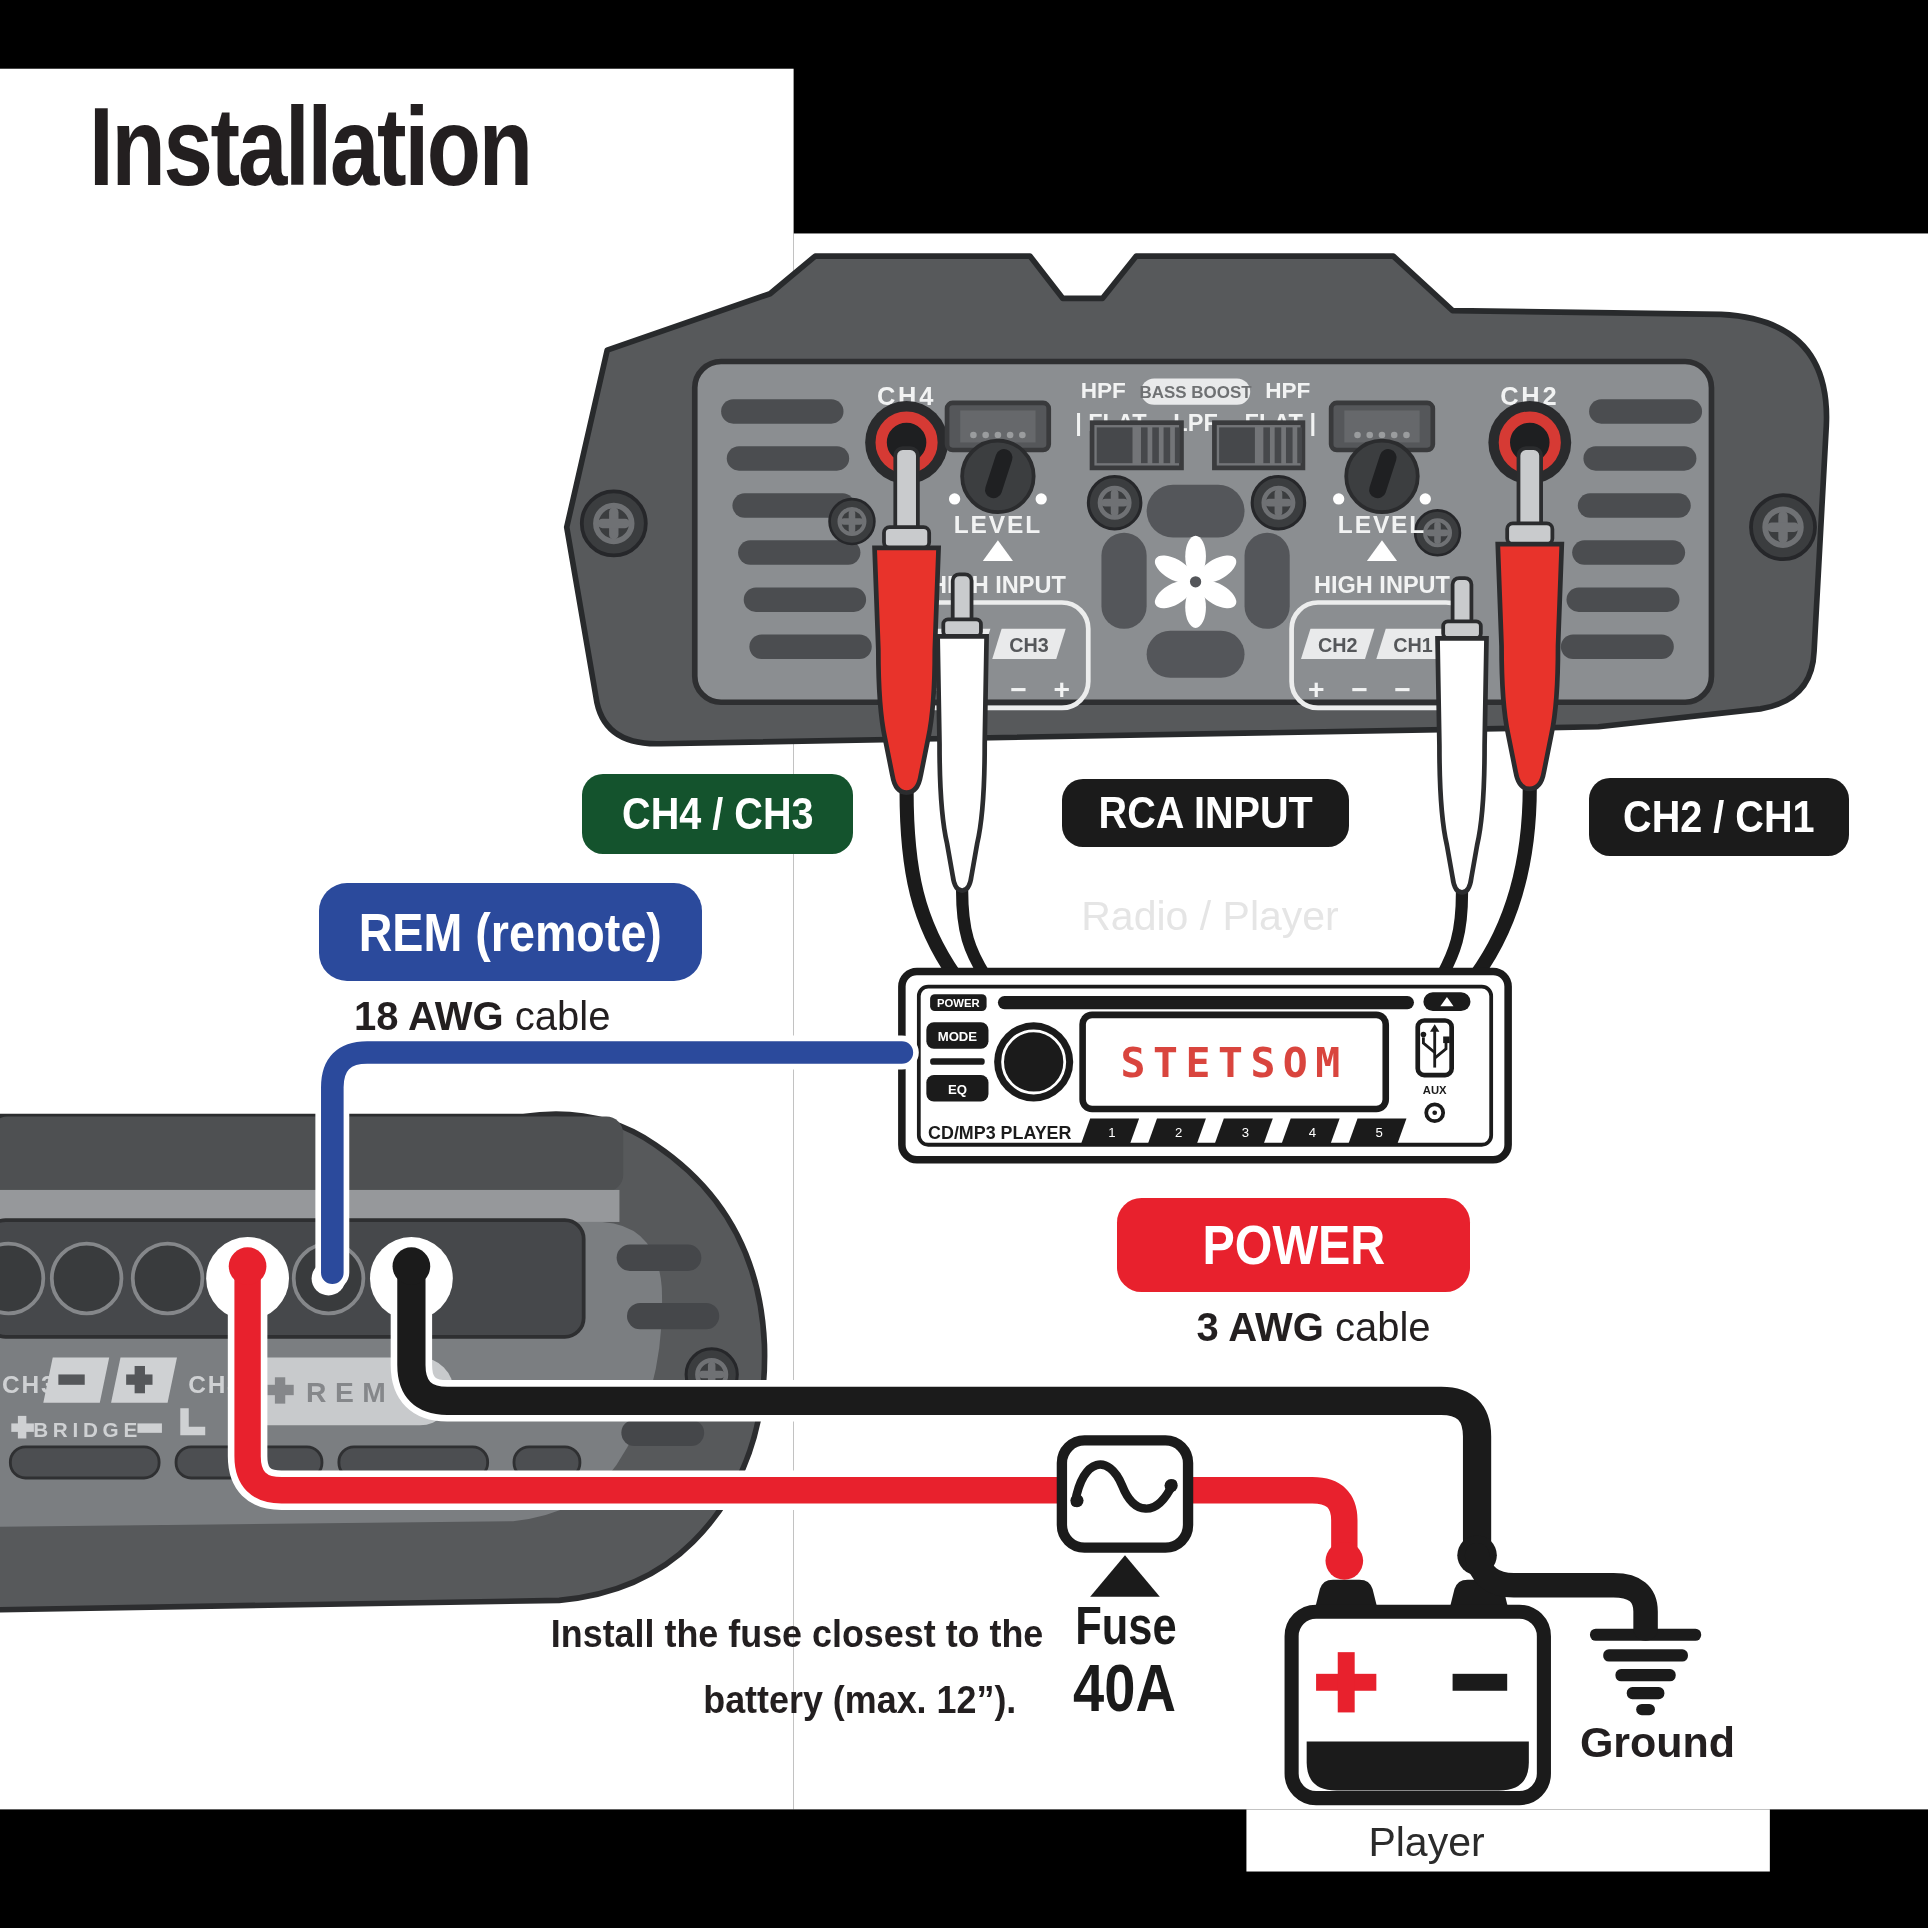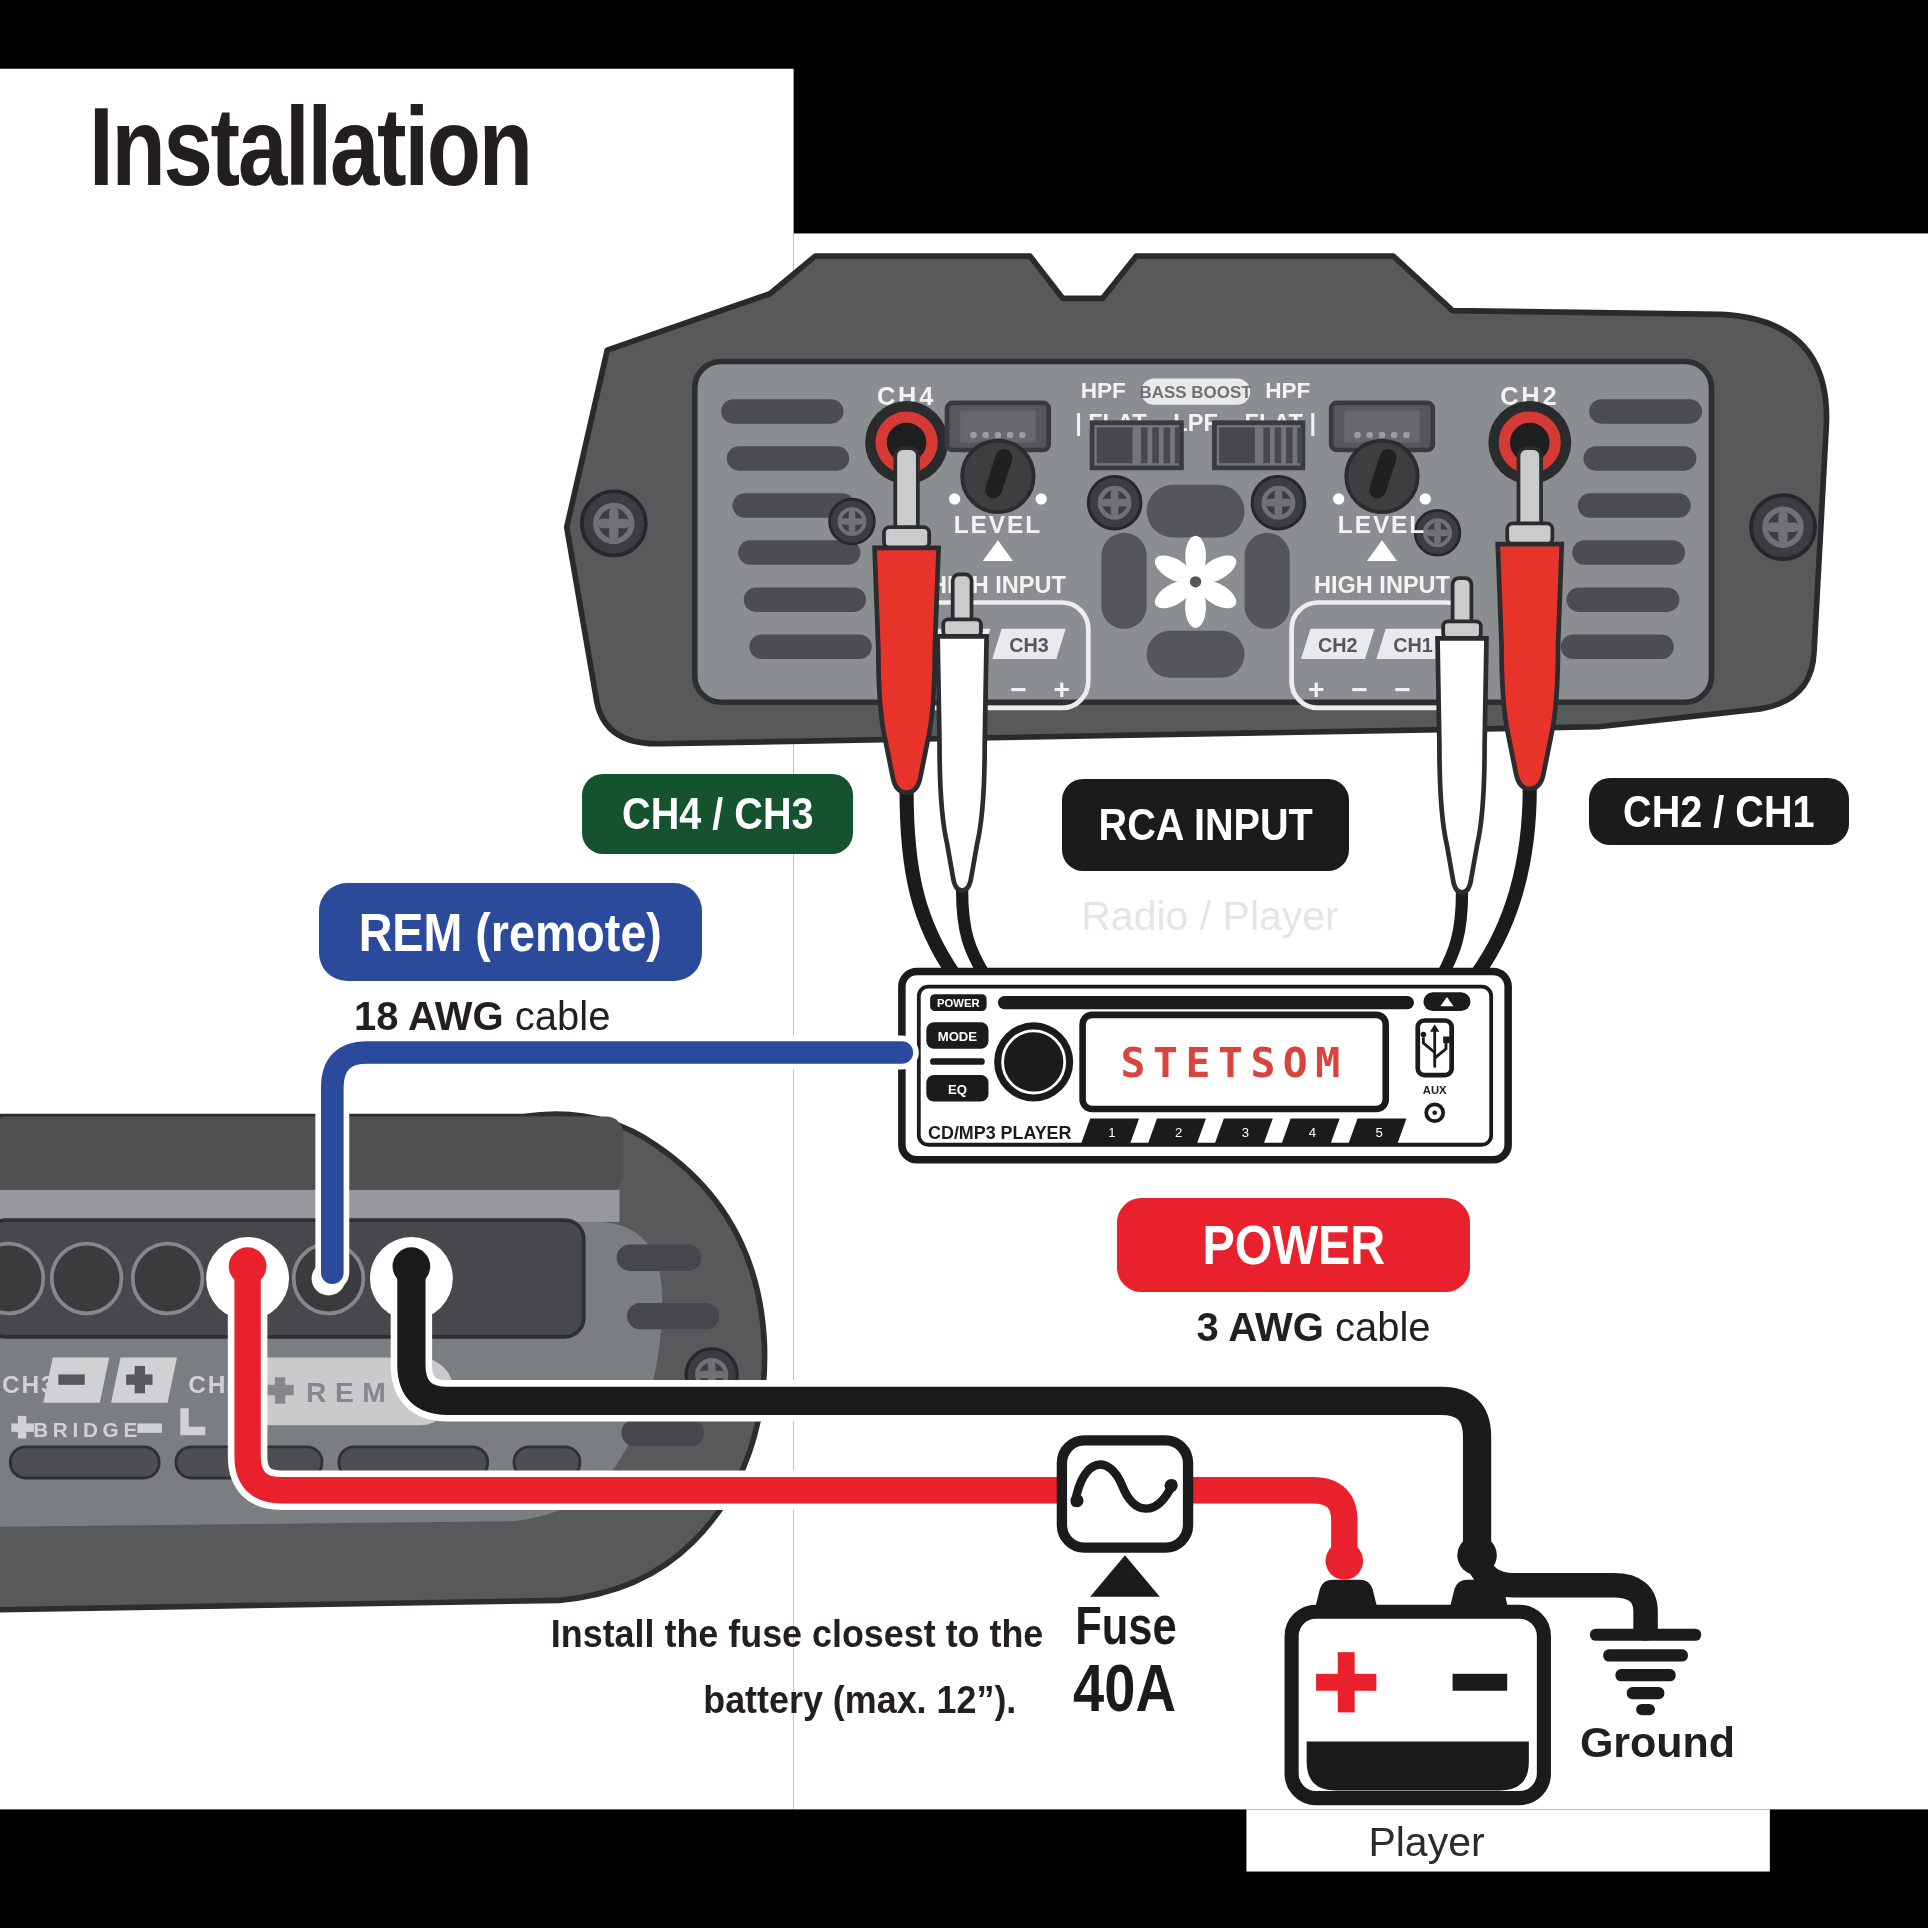--- a/index.html
+++ b/index.html
@@ -6,22 +6,22 @@
   body{font-family:"Liberation Sans",sans-serif;position:relative;}
   #stage{position:absolute;left:0;top:0;width:1928px;height:1928px;}
   #art{position:absolute;left:0;top:0;z-index:1;}
   .lbl{position:absolute;z-index:2;color:#231f20;}
   .pill{position:absolute;z-index:2;display:flex;align-items:center;justify-content:center;
         color:#fff;font-weight:bold;}
   .cond{display:inline-block;transform:scaleX(0.88);transform-origin:center;white-space:nowrap;}
   #title{left:89px;top:83px;font-size:111px;font-weight:bold;letter-spacing:-2.8px;}
   #title .cond{transform:scaleX(0.80);transform-origin:left center;}
   #pill-ch4ch3{left:582px;top:774px;width:271px;height:80px;background:#14532d;border-radius:21px;font-size:45px;}
-  #pill-rca{left:1062px;top:779px;width:287px;height:92px;background:#1b1b1b;border-radius:21px;font-size:45px;}
-  #pill-ch2ch1{left:1589px;top:778px;width:260px;height:67px;background:#1b1b1b;border-radius:21px;font-size:45px;justify-content:center;}
+  #pill-rca{left:1062px;top:779px;width:287px;height:68px;background:#1b1b1b;border-radius:21px;font-size:45px;}
+  #pill-ch2ch1{left:1589px;top:778px;width:260px;height:78px;background:#1b1b1b;border-radius:21px;font-size:45px;justify-content:center;}
   #radio-caption{left:1017px;top:893px;width:386px;text-align:center;font-size:41px;color:#e5e5e5;}
   #pill-rem{left:319px;top:883px;width:383px;height:98px;background:#2b4a9c;border-radius:28px;font-size:53px;}
   #rem-note{left:354px;top:994px;font-size:40px;}
   #pill-power{left:1117px;top:1198px;width:353px;height:94px;background:#e8212d;border-radius:24.5px;font-size:55px;}
   #power-note{left:1158px;top:1305px;width:311px;text-align:center;font-size:40px;}
   .b{font-weight:bold;}
   #fuse-note{left:508px;top:1601px;width:508px;text-align:right;font-size:39px;font-weight:bold;line-height:66px;}
   #fuse-note .cond{transform:scaleX(0.92);transform-origin:right center;}
   #fuse-label{left:1050px;top:1595px;width:151px;text-align:center;font-size:53px;font-weight:bold;color:#1b1b1b;}
   #fuse-label .cond{transform:scaleX(0.82);}

